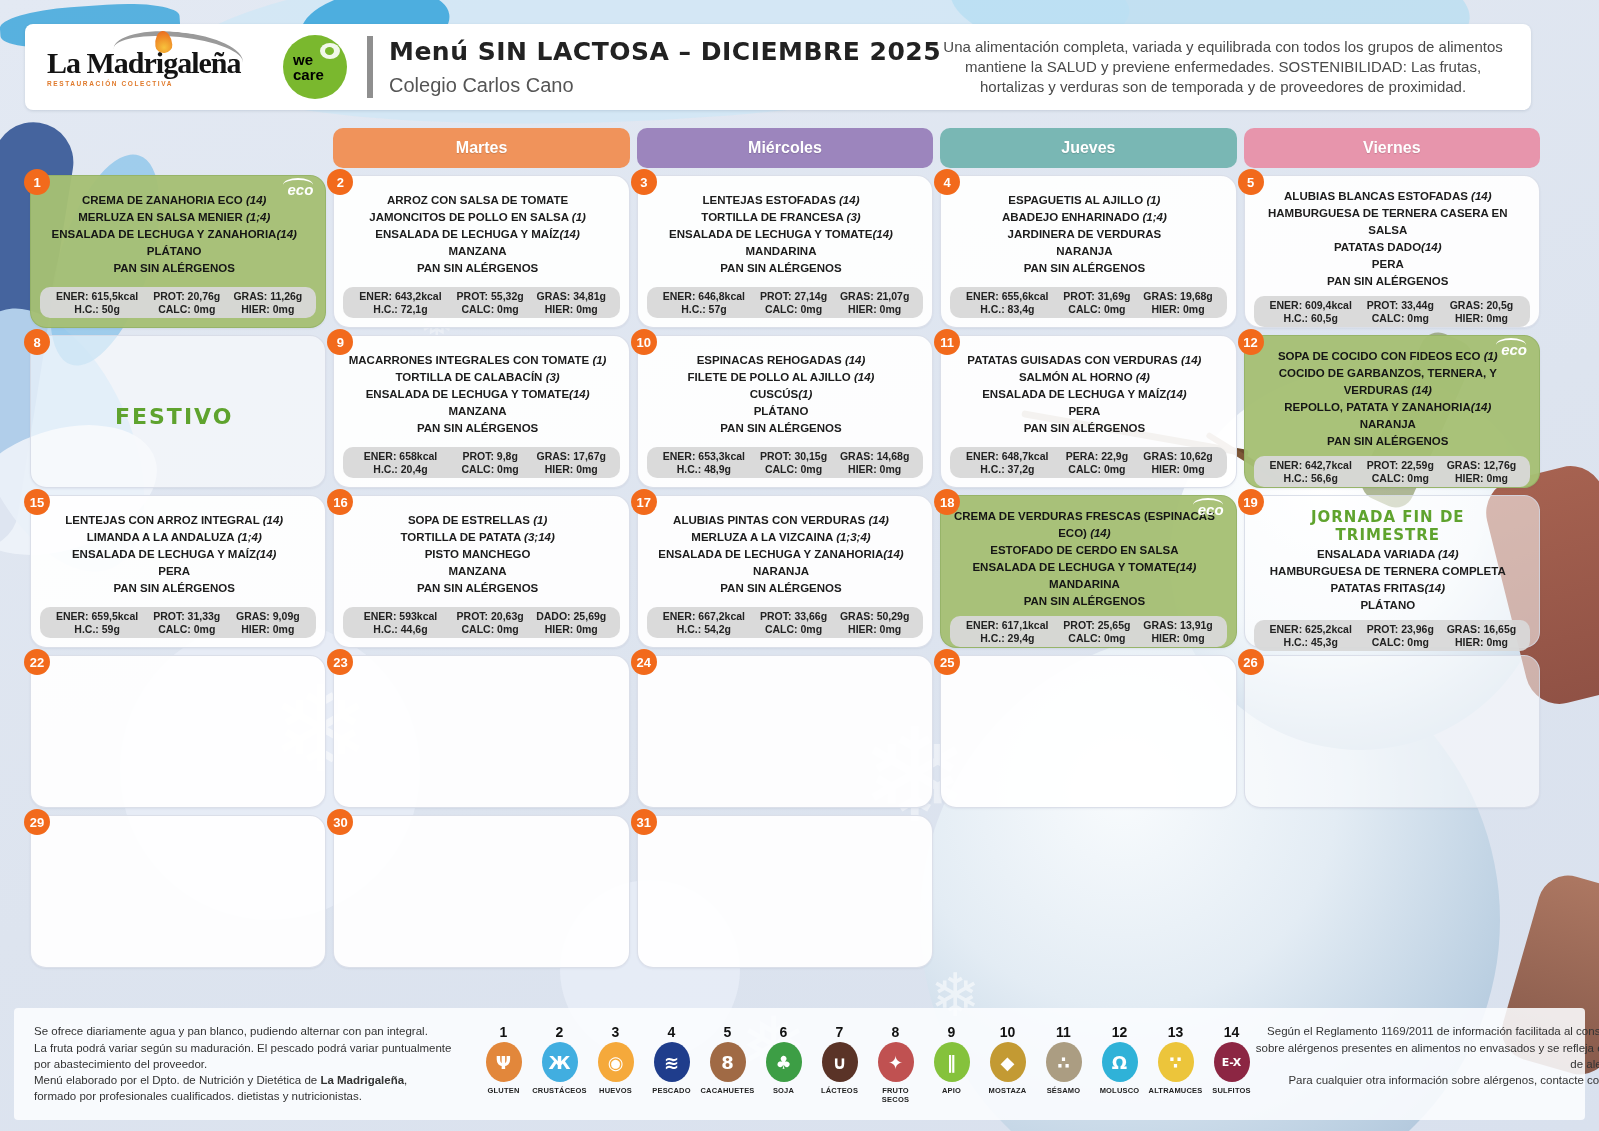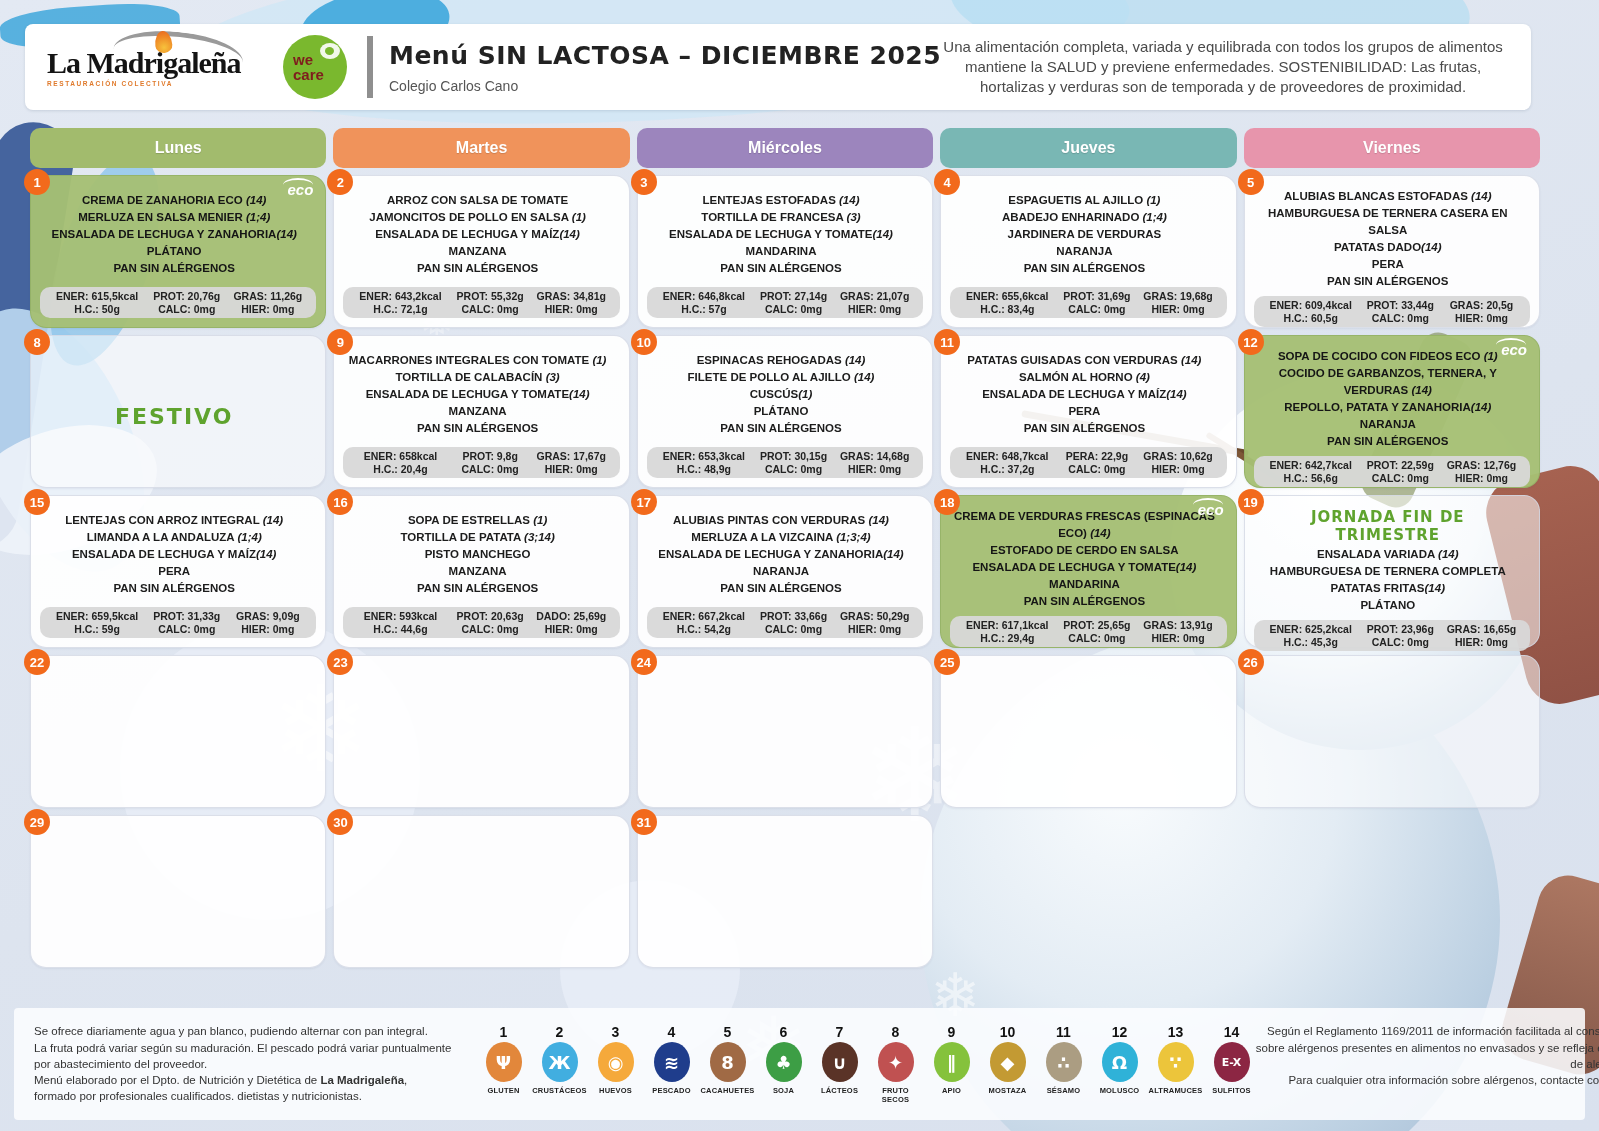--- a/index.html
+++ b/index.html
@@ -40,29 +40,29 @@
   
   #headerCard{position:absolute;left:25px;top:24px;width:1506px;height:86px;background:#ffffff;
     border-radius:8px;z-index:2;display:flex;align-items:center;box-shadow:0 1px 3px rgba(40,60,90,.15);}
   .brandWrap{position:relative;margin-left:22px;width:230px;flex:none;}
   .brandName{font-family:"Liberation Serif","DejaVu Serif",serif;font-weight:bold;font-size:30px;color:#141414;letter-spacing:-1px;line-height:1;}
   .brandSub{font-size:6.5px;letter-spacing:1.6px;color:#e07a2c;font-weight:bold;margin-top:2px;}
   .brandArc{position:absolute;top:-16px;left:66px;width:130px;height:42px;border:none;border-top:5px solid #9a9a9a;border-radius:50%;transform:rotate(6deg);}
   .flame{position:absolute;top:-17px;left:108px;width:17px;height:22px;
     background:radial-gradient(circle at 50% 75%,#f7c23c 0%,#ef8b27 55%,#e9641f 100%);
     border-radius:50% 50% 50% 50%/65% 65% 35% 35%;transform:rotate(-6deg);}
-  .wecare{flex:none;width:64px;height:64px;border-radius:50%;background:#7ab82e;color:#7f1d1d;
+  .wecare{flex:none;width:64px;height:64px;border-radius:50%;background:#7ab82e;color:#000000;
     display:flex;flex-direction:column;justify-content:center;padding-left:10px;box-sizing:border-box;
     font-weight:bold;font-size:15px;line-height:1.0;position:relative;margin-left:6px;}
   .turtle{position:absolute;top:8px;right:7px;width:20px;height:16px;background:#ffffff;border-radius:50%;opacity:.9;}
   .turtle:after{content:"";position:absolute;left:5px;top:4px;width:9px;height:8px;background:#7ab82e;border-radius:50%;}
   .hdrDivider{width:6px;height:62px;background:#8f8f8f;margin:0 16px 0 20px;flex:none;}
   .titleBlock{flex:none;max-width:560px;}
   .pageTitle{font-family:"DejaVu Sans","Liberation Sans",sans-serif;font-weight:900;font-size:25px;color:#222;letter-spacing:.5px;}
-  .pageSubtitle{font-size:14px;color:#555;margin-top:8px;}
+  .pageSubtitle{font-size:20px;color:#555;margin-top:8px;}
   .infoText{margin-left:auto;margin-right:26px;width:660px;font-size:15px;line-height:1.32;color:#4a4a4a;text-align:center;}
 
   
   #calendar{position:absolute;left:30px;top:128px;width:1510px;z-index:1;
     display:grid;grid-template-columns:repeat(5,1fr);grid-template-rows:40px repeat(5,153px);gap:7px;}
   .wd{border-radius:10px;display:flex;align-items:center;justify-content:center;color:#fff;
     font-weight:bold;font-size:16px;text-shadow:0 1px 1px rgba(0,0,0,.15);}
   .cell{position:relative;background:rgba(255,255,255,.93);border-radius:16px;border:1px solid rgba(210,215,228,.8);
     box-shadow:0 1px 2px rgba(60,80,110,.08);display:flex;flex-direction:column;}
   .cell.green{background:rgba(165,191,116,.96);border-color:rgba(140,170,95,.6);}
@@ -137,23 +137,20 @@
     </div>
     <div class="hdrDivider"></div>
     <div class="titleBlock">
       <div class="pageTitle">Menú SIN LACTOSA – DICIEMBRE 2025</div>
       <div class="pageSubtitle">Colegio Carlos Cano</div>
     </div>
     <div class="infoText">Una alimentación completa, variada y equilibrada con todos los grupos de alimentos mantiene la SALUD y previene enfermedades. SOSTENIBILIDAD: Las frutas, hortalizas y verduras son de temporada y de proveedores de proximidad.</div>
   </div>
 
   <div id="calendar">
-      <div class="wd" style="background: rgb(162, 187, 109); grid-area: 1 / 1;">
-        <span>Lunes</span>
-      </div>
       <div class="wd" style="background: rgb(240, 147, 91); grid-area: 1 / 2;">
         <span>Martes</span>
       </div>
       <div class="wd" style="background: rgb(121, 183, 180); grid-area: 1 / 4;">
         <span>Jueves</span>
       </div>
       <div class="wd" style="background: rgb(156, 133, 189); grid-area: 1 / 3;">
         <span>Miércoles</span>
       </div>
       <div class="wd" style="background: rgb(231, 149, 172); grid-area: 1 / 5;">

